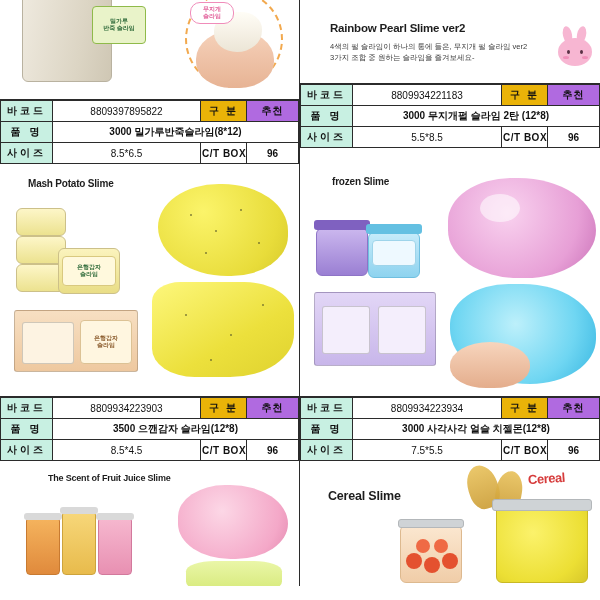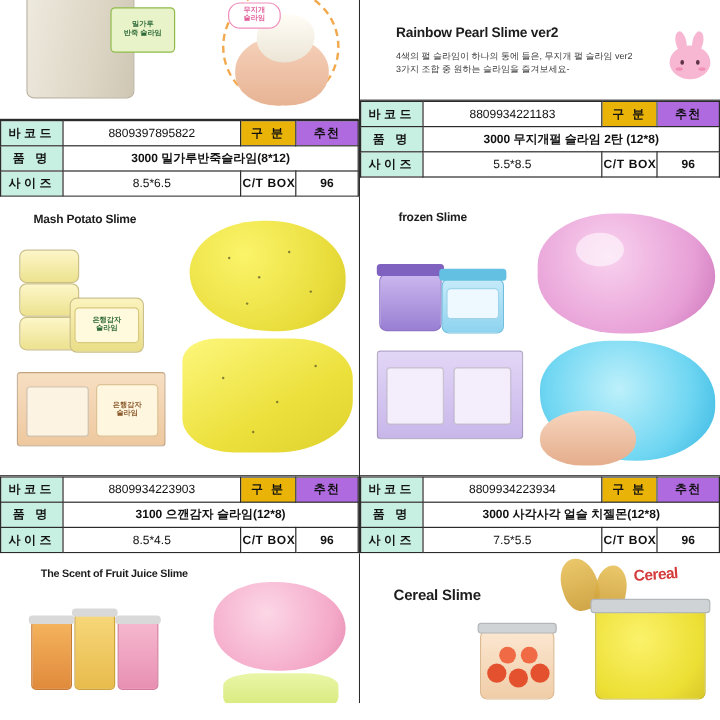--- a/index.html
+++ b/index.html
@@ -244,21 +244,21 @@
       <table class="spec">
         <tbody>
             <tr>
           <td class="lbl">바코드</td>
           <td class="val">8809934223903</td>
           <td class="lbl2">구  분</td>
           <td class="rec">추천</td>
         </tr>
         <tr>
           <td class="lbl">품  명</td>
-          <td class="name" colspan="3">3100 으깬감자 슬라임(12*8)</td>
+          <td class="name" colspan="3">3500 으깬감자 슬라임(12*8)</td>
         </tr>
         <tr>
           <td class="lbl">사이즈</td>
           <td class="val">8.5*4.5</td>
           <td class="ctbox">C/T BOX</td>
           <td class="qty">96</td>
         </tr>
       </tbody>
         </table>
     </div>
@@ -303,21 +303,21 @@
         </tr>
       </tbody>
         </table>
     </div>
   </div>
 
   <div class="prow bottom-clip" style="height:125px;">
 
     <div class="pcell left" style="height:125px;">
       <div class="art" style="height:125px; border-bottom:none;">
-        <div class="art-title" style="left:34px; top:12px; font-size:9px;">The Scent of Fruit Juice Slime</div>
+        <div class="art-title" style="left:48px; top:12px; font-size:9px;">The Scent of Fruit Juice Slime</div>
 
         <div class="blob" style="left:178px; top:24px; width:110px; height:74px; background:radial-gradient(circle at 40% 35%,#fcd7e6,#f4a8c8 70%,#e287ae); border-radius:45% 55% 50% 50%;"></div>
         <div class="blob" style="left:186px; top:100px; width:96px; height:34px; background:linear-gradient(#eaf6a8,#d4e874); border-radius:30% 30% 40% 40%;"></div>
 
         <div class="can" style="left:26px; top:56px; width:34px; height:58px; background:linear-gradient(#f5b45e,#e08a3c); border:1px solid #c87a31;"></div>
         <div class="can" style="left:62px; top:50px; width:34px; height:64px; background:linear-gradient(#f7d77a,#e8bb4c); border:1px solid #cda33c;"></div>
         <div class="can" style="left:98px; top:56px; width:34px; height:58px; background:linear-gradient(#f6b8cf,#e890b2); border:1px solid #d2799c;"></div>
         <div class="lid" style="left:24px; top:52px; width:38px; height:7px; background:#d9d9d9;"></div>
         <div class="lid" style="left:60px; top:46px; width:38px; height:7px; background:#d9d9d9;"></div>
         <div class="lid" style="left:96px; top:52px; width:38px; height:7px; background:#d9d9d9;"></div>

